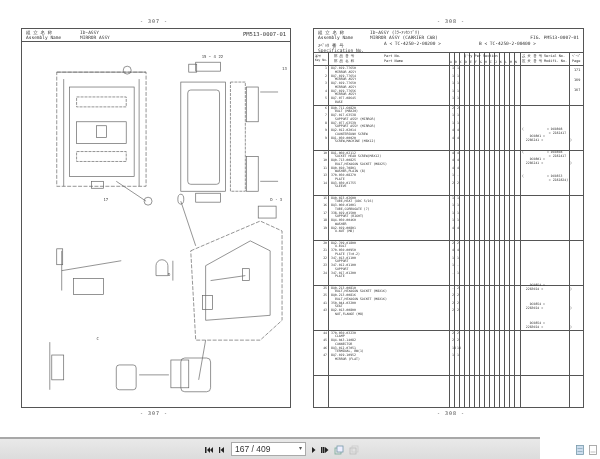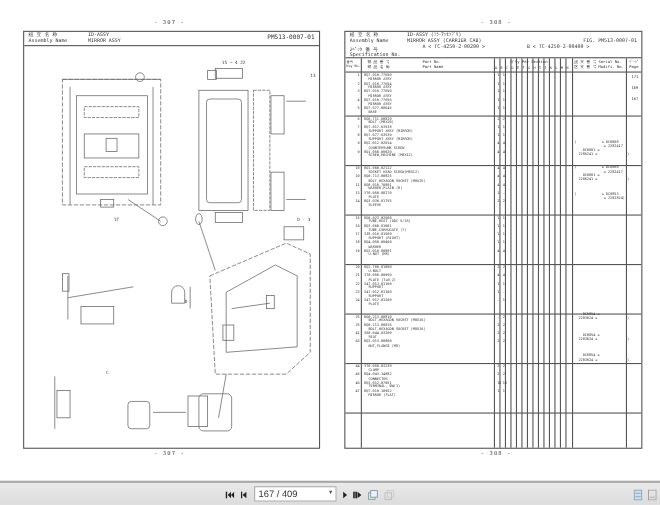--- a/index.html
+++ b/index.html
@@ -20,21 +20,21 @@
   .th { position: absolute; font-size: 3.5px; color: #333; line-height: 4px; white-space: nowrap; }
   .row { position: absolute; left: 0; font-size: 3.2px; color: #333; line-height: 3.6px; white-space: nowrap; }
   .row .no { position: absolute; left: 0; width: 13px; text-align: right; }
   .row .pn { position: absolute; left: 17px; }
   .row .nm { position: absolute; left: 21px; top: 3.6px; }
   .row .q1 { position: absolute; left: 138px; }
   .row .q2 { position: absolute; left: 143px; }
   .ser { position: absolute; font-size: 3.2px; color: #333; line-height: 3.6px; white-space: pre; }
   .pg { position: absolute; font-size: 3.5px; color: #333; }
   
-  .toolbar { position: absolute; left: 0; top: 437px; width: 600px; height: 22px; background: linear-gradient(#e9e9e9, #dcdcdc); border-top: 2px solid #a8a8a8; }
+  .toolbar { position: absolute; left: 0; top: 437px; width: 540px; height: 22px; background: linear-gradient(#e9e9e9, #dcdcdc); border-top: 2px solid #a8a8a8; }
   .tb-btn { position: absolute; top: 5px; height: 11px; display: flex; align-items: center; justify-content: center; color: #222; font-size: 8px; cursor: pointer; }
   .page-input { position: absolute; left: 231px; top: 3px; width: 75px; height: 14px; background: #fff; border: 1px solid #aaa; font-family: "Liberation Sans", sans-serif; font-size: 8.5px; color: #333; padding: 1px 3px; line-height: 11px; }
   .page-input .dd { position: absolute; right: 3px; top: 0; font-size: 6px; color: #555; }
 </style>
 </head>
 <body>
 
 <div class="viewer">
 
   <div class="page-num" style="left:140px; top:18px;">- 307 -</div>

